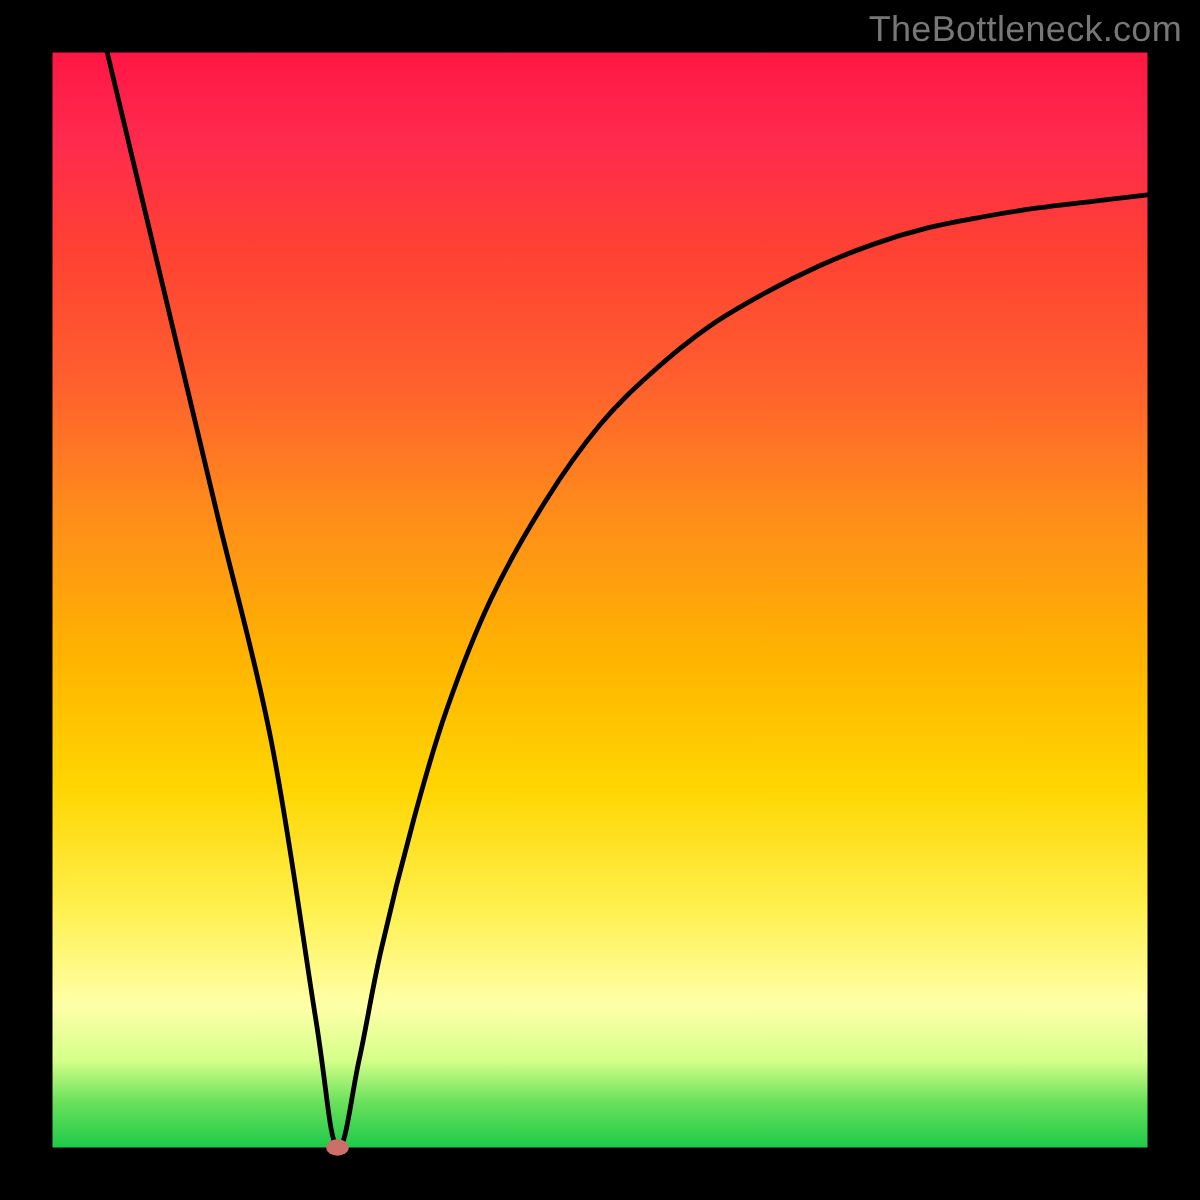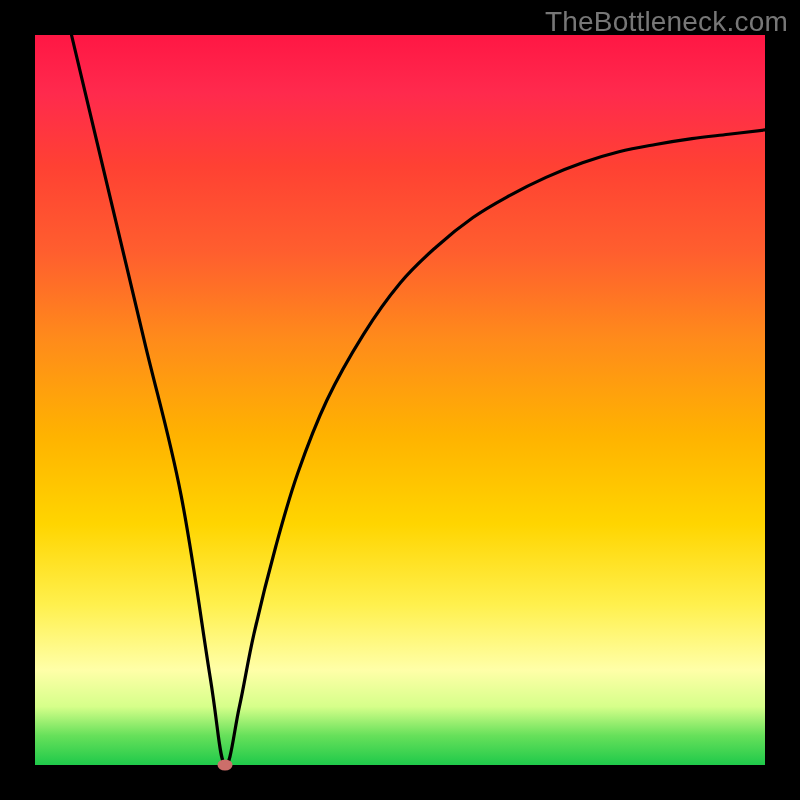--- a/index.html
+++ b/index.html
@@ -38,21 +38,21 @@
       #d6ff8a 92%,
       #66e05a 96%,
       #1fc94a 100%
     );
   }
   .watermark {
     position: absolute;
     top: 6px;
     right: 12px;
     color: #777;
-    font-size: 28px;
+    font-size: 24px;
     font-weight: 500;
     letter-spacing: 0.2px;
     user-select: none;
   }
   svg.curve {
     position: absolute;
     left: 0;
     top: 0;
     width: 730px;
     height: 730px;

